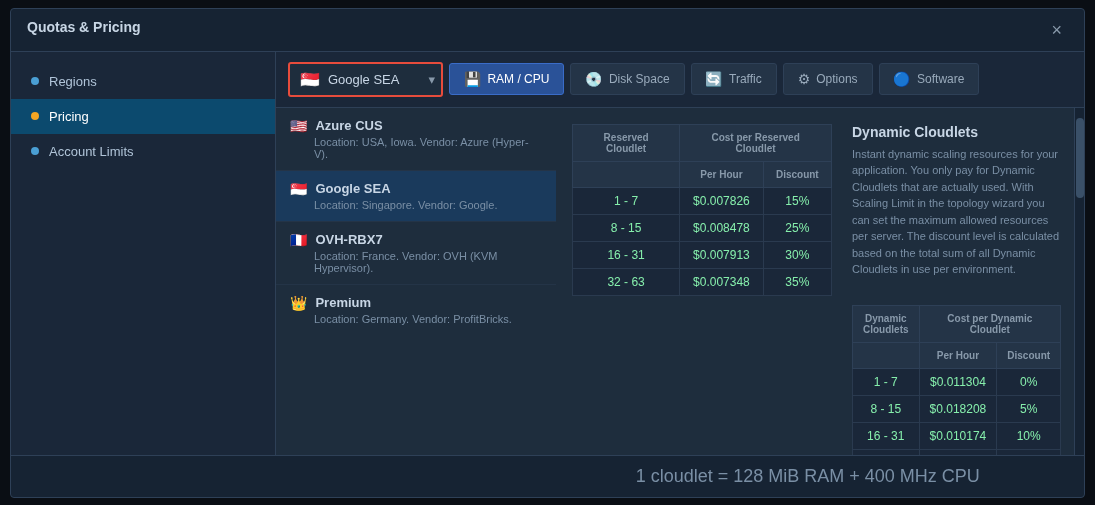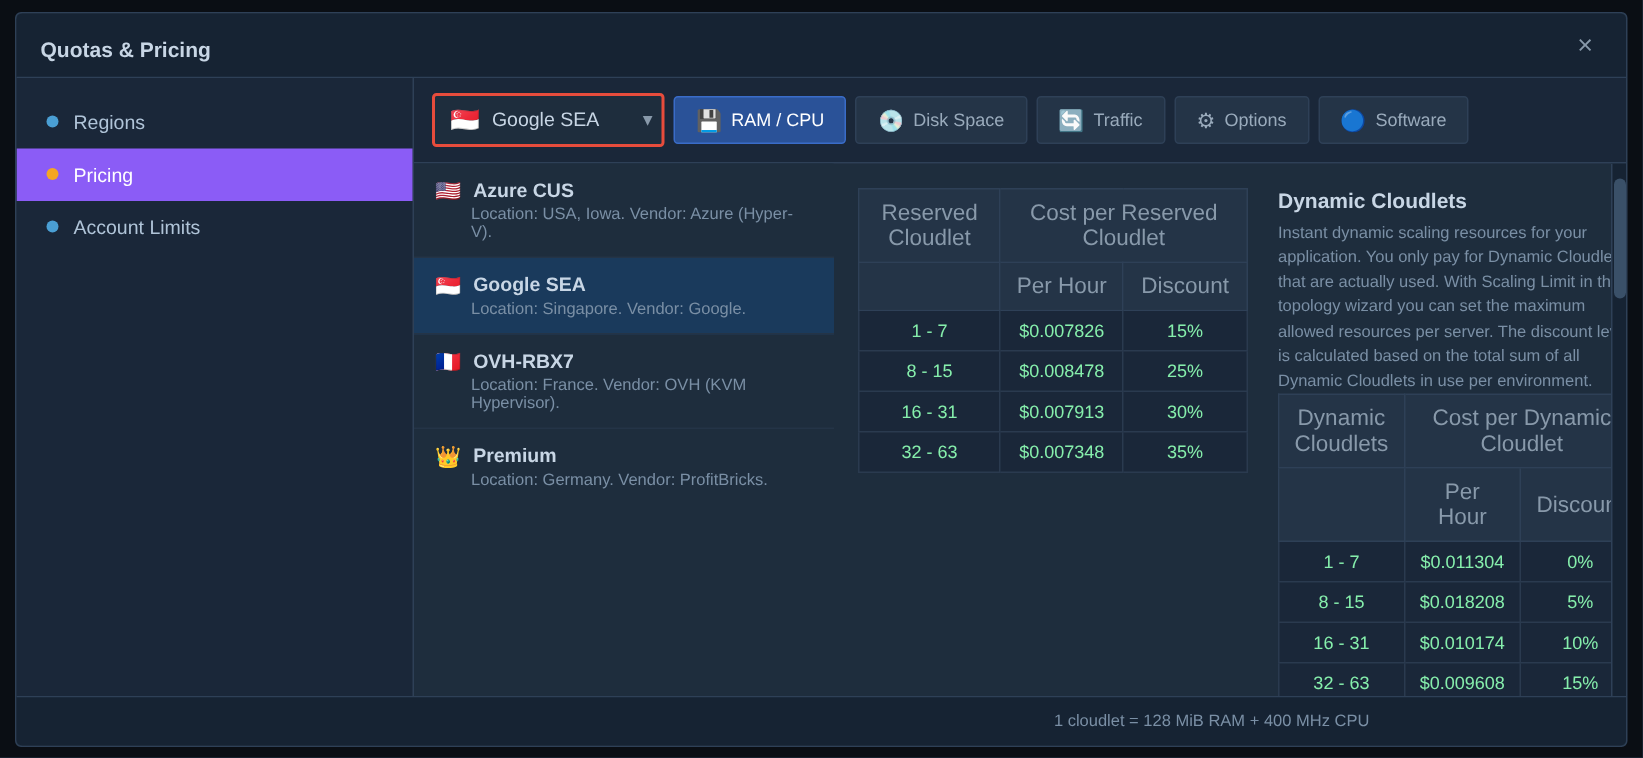--- a/index.html
+++ b/index.html
@@ -31,21 +31,21 @@
       height: 490px;
       display: flex;
       flex-direction: column;
       position: relative;
     }
     .modal-header {
       background: #162333;
       padding: 10px 16px;
       border-bottom: 1px solid #2e4057;
       display: flex;
-      align-items: flex-end;
+      align-items: flex-start;
       justify-content: space-between;
       border-radius: 4px 4px 0 0;
     }
     .modal-title {
       color: #c8d6e5;
       font-size: 14px;
       font-weight: 600;
     }
     .close-btn {
       background: none;
@@ -71,21 +71,21 @@
     }
     .sidebar-item {
       display: flex;
       align-items: center;
       padding: 10px 20px;
       cursor: pointer;
       color: #b0c4d8;
       font-size: 13px;
     }
     .sidebar-item.active {
-      background: #8b5cf6;
+      background: #0c4a6e;
       color: #fff;
     }
     .sidebar-item .dot {
       width: 8px;
       height: 8px;
       border-radius: 50%;
       margin-right: 10px;
       flex-shrink: 0;
     }
     .dot-blue { background: #4a9fd4; }
@@ -219,36 +219,36 @@
     }
     .section-title {
       font-size: 14px;
       font-weight: 700;
       color: #c8d6e5;
       margin-bottom: 6px;
     }
     .section-desc {
       font-size: 11px;
       color: #7a8fa5;
-      margin-bottom: 0;
+      margin-bottom: 27px;
       line-height: 1.5;
     }
     .pricing-table {
       width: 100%;
       border-collapse: collapse;
     }
     .pricing-table thead tr {
       background: #243447;
     }
     .pricing-table th {
       padding: 7px 10px;
       text-align: center;
-      font-size: 15px;
+      font-size: 10px;
       color: #8899aa;
-      font-weight: 400;
+      font-weight: 700;
       border: 1px solid #2e4057;
     }
     .pricing-table td {
       padding: 6px 10px;
       text-align: center;
       font-size: 12px;
       border: 1px solid #2a3a4f;
       color: #86efac;
       background: #1a2739;
     }
@@ -260,21 +260,21 @@
       background: #162333;
       border-top: 1px solid #2e4057;
       display: flex;
       align-items: center;
       justify-content: space-between;
       border-radius: 0 0 4px 4px;
       flex-shrink: 0;
     }
     .footer-note {
       color: #7a8fa5;
-      font-size: 11px;
+      font-size: 18px;
       text-align: center;
       flex: 1;
     }
     .close-action-btn {
       background: #2a3a4f;
       border: 1px solid #3a5068;
       border-radius: 3px;
       color: #c8d6e5;
       padding: 7px 24px;
       cursor: pointer;

